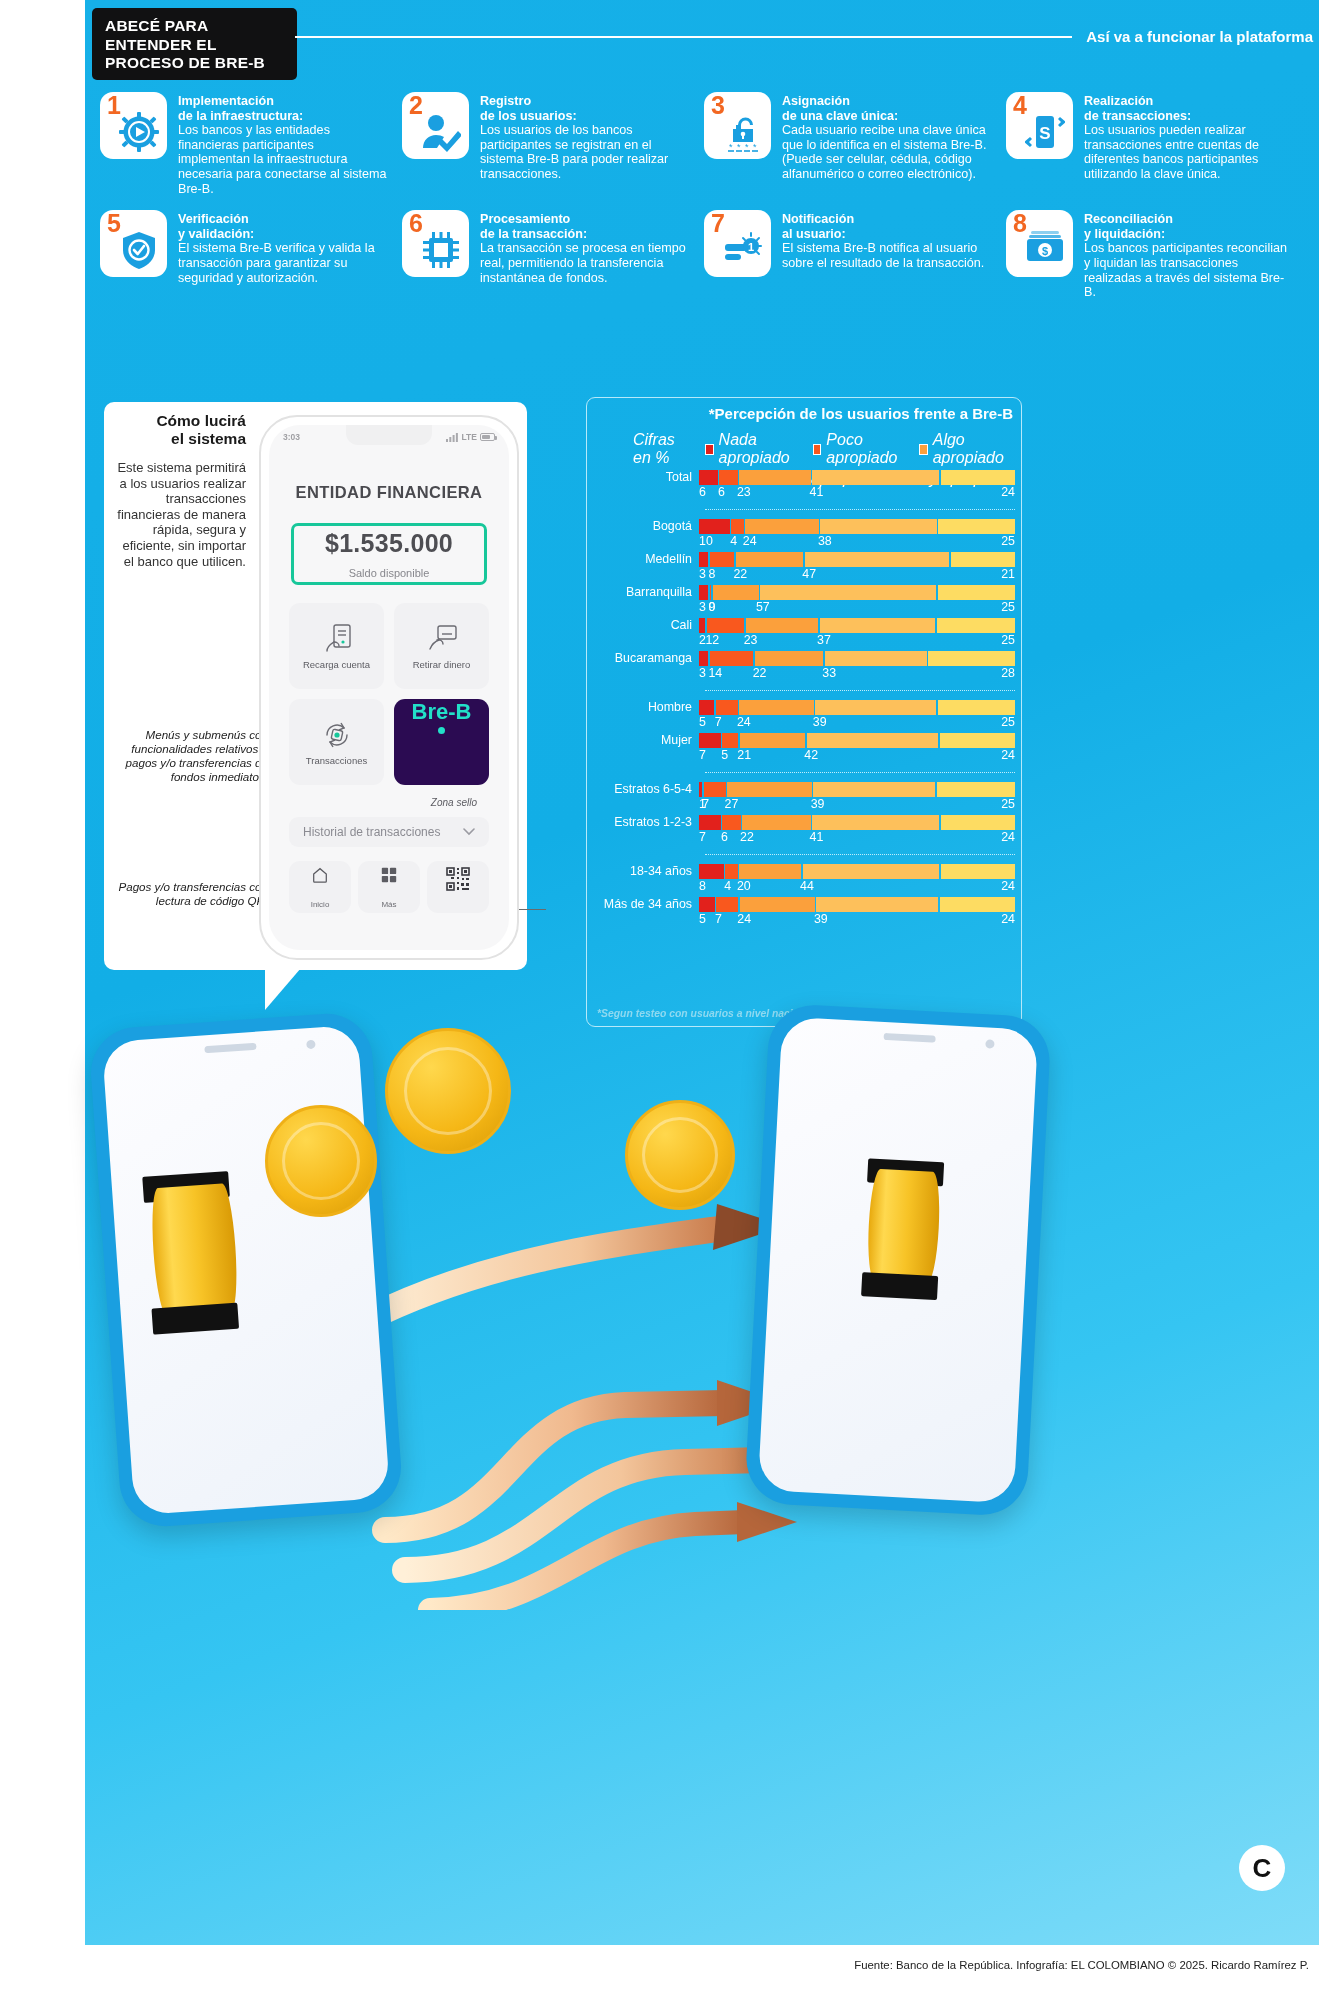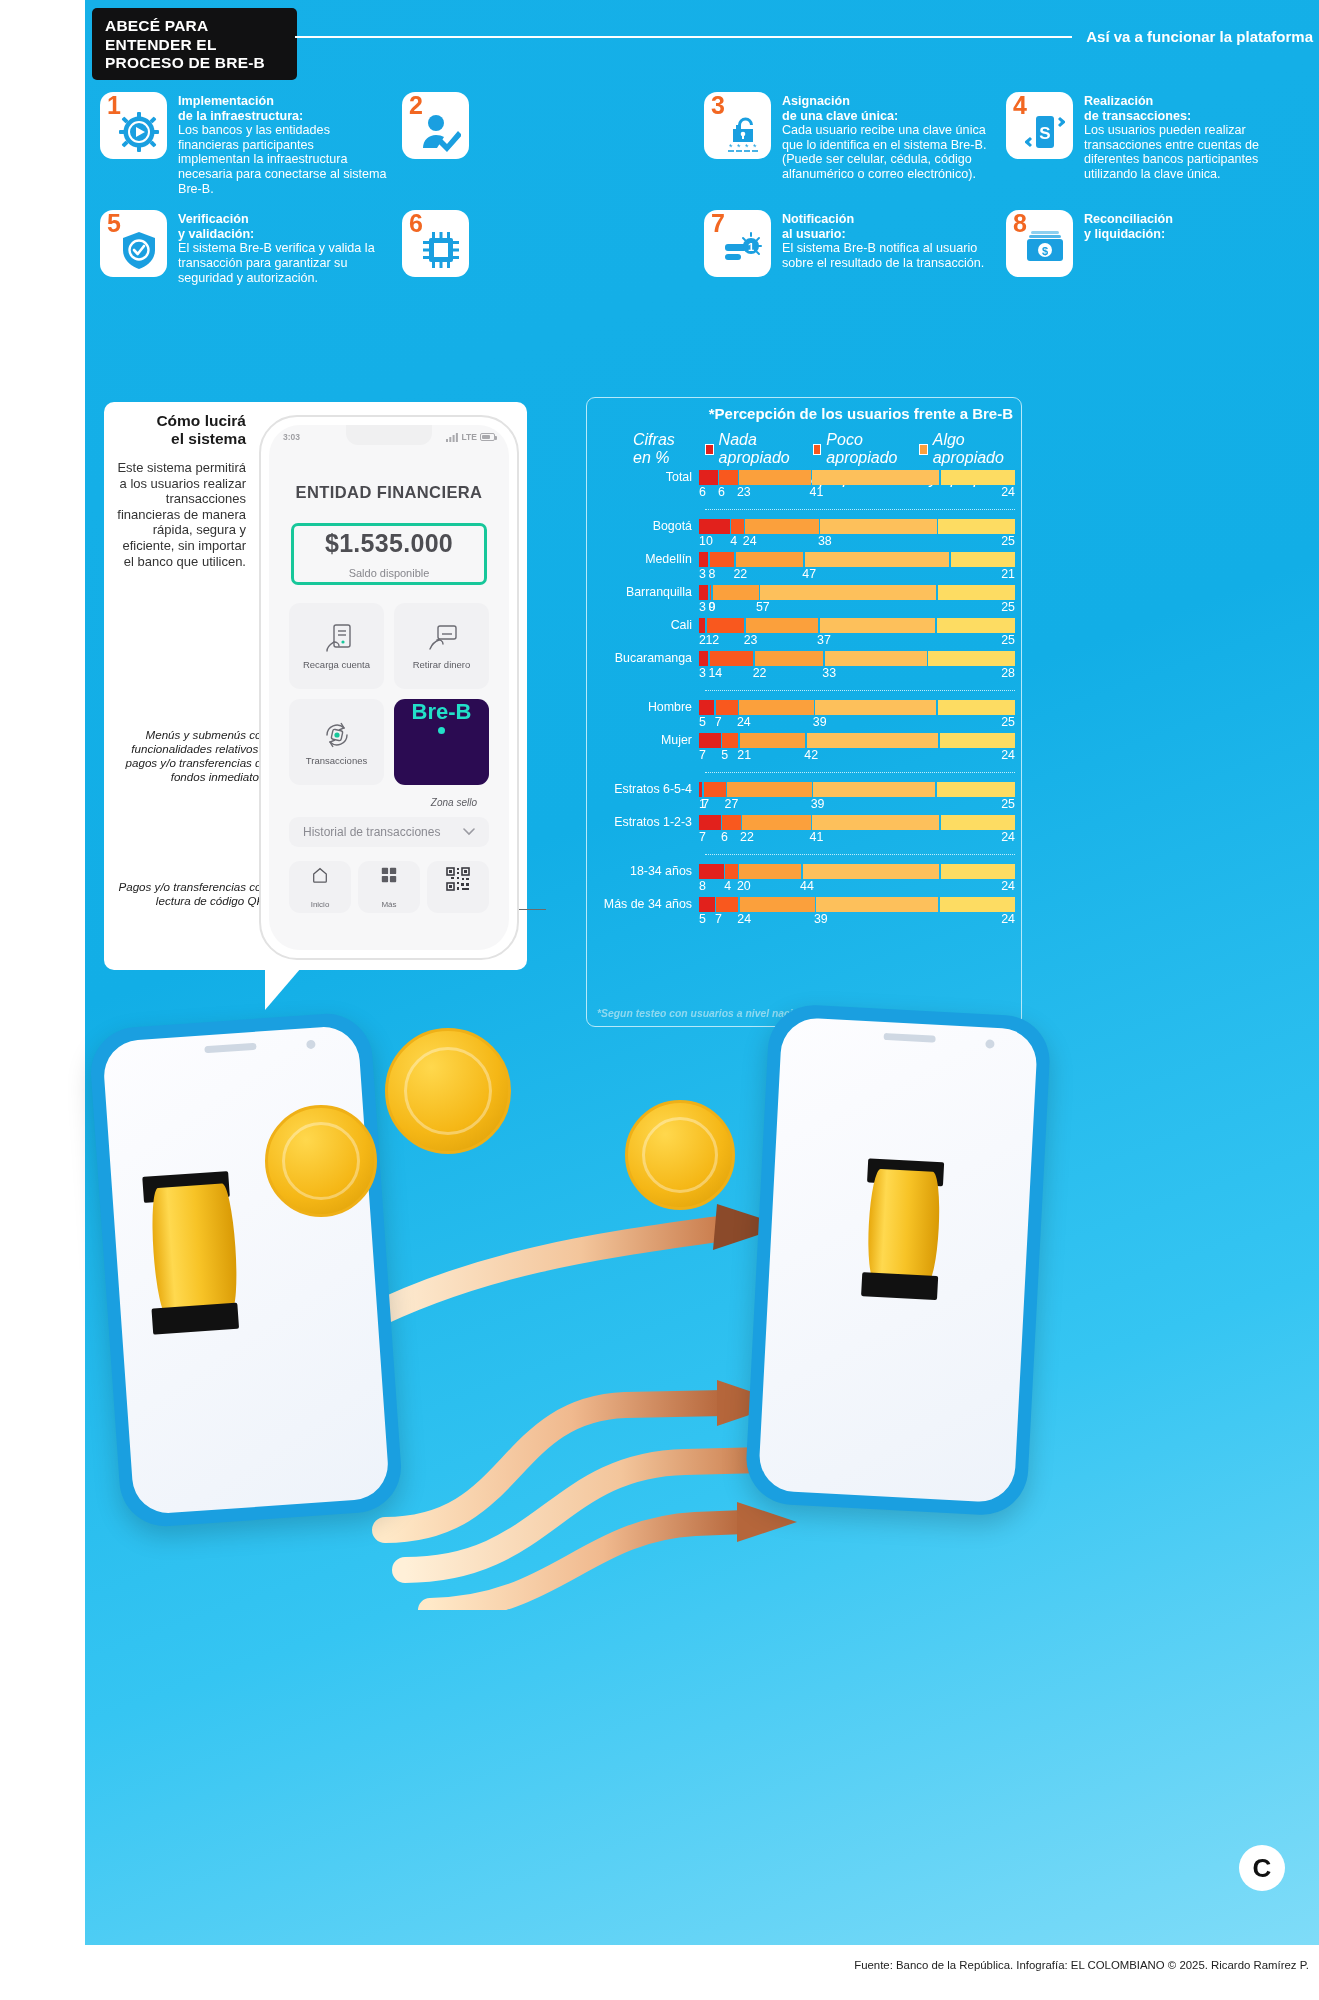--- a/index.html
+++ b/index.html
@@ -325,20 +325,25 @@
     <div class="step">
       <div class="step-icon">
         <div class="step-num">2</div>
         <div class="step-glyph">
           <svg width="40" height="40" viewBox="0 0 40 40" fill="#1a9fe0">
             <circle cx="15" cy="11" r="8"></circle>
             <path d="M2 36c0-8 6-13 13-13 3 0 6 .8 8 2l-7 11z"></path>
             <path d="M20 26l6 6 11-13 4 4-15 17-10-10z"></path>
           </svg>
         </div>
+      </div>
+      <div class="step-text">
+        <div class="step-title">Registro</div>
+        <div class="step-title">de los usuarios:</div>
+        <div class="step-body">Los usuarios de los bancos participantes se registran en el sistema Bre-B para poder realizar transacciones.</div>
       </div>
     </div>
 
     <div class="step">
       <div class="step-icon">
         <div class="step-num">3</div>
         <div class="step-glyph">
           <svg width="40" height="40" viewBox="0 0 40 40" fill="#1a9fe0">
             <path d="M13 13v4h-3v13h20V17H18v-4a4.5 4.5 0 1 1 9 0h3a7.5 7.5 0 1 0-15 0z"></path>
             <circle cx="20" cy="22" r="2.3" fill="#fff"></circle>
@@ -419,20 +424,25 @@
               <rect x="2" y="11" width="6" height="3"></rect>
                 <rect x="2" y="18.5" width="6" height="3"></rect>
                 <rect x="2" y="26" width="6" height="3"></rect>
               <rect x="32" y="11" width="6" height="3"></rect>
                 <rect x="32" y="18.5" width="6" height="3"></rect>
                 <rect x="32" y="26" width="6" height="3"></rect>
             </g>
           </svg>
         </div>
       </div>
+      <div class="step-text">
+        <div class="step-title">Procesamiento</div>
+        <div class="step-title">de la transacción:</div>
+        <div class="step-body">La transacción se procesa en tiempo real, permitiendo la transferencia instantánea de fondos.</div>
+      </div>
     </div>
 
     <div class="step">
       <div class="step-icon">
         <div class="step-num">7</div>
         <div class="step-glyph">
           <svg width="40" height="40" viewBox="0 0 40 40" fill="#1a9fe0">
             <rect x="2" y="14" width="22" height="7" rx="3"></rect>
             <rect x="2" y="24" width="16" height="6" rx="3"></rect>
             <circle cx="28" cy="16" r="8"></circle>
@@ -463,20 +473,21 @@
             <circle cx="20" cy="20" r="7" fill="#fff"></circle>
             <text x="20" y="25" font-size="11" font-weight="bold" fill="#1a9fe0" text-anchor="middle" font-family="sans-serif">$</text>
             <rect x="4" y="5" width="32" height="3" rx="1.5" opacity=".75"></rect>
             <rect x="6" y="1" width="28" height="3" rx="1.5" opacity=".5"></rect>
           </svg>
         </div>
       </div>
       <div class="step-text">
         <div class="step-title">Reconciliación</div>
         <div class="step-title">y liquidación:</div>
+        <div class="step-body">Los bancos participantes reconcilian y liquidan las transacciones realizadas a través del sistema Bre-B.</div>
       </div>
     </div>
 
   </div>
 
   <div class="card-left">
     <div class="card-title">
       <div>Cómo lucirá</div>
       <div>el sistema</div>
     </div>

